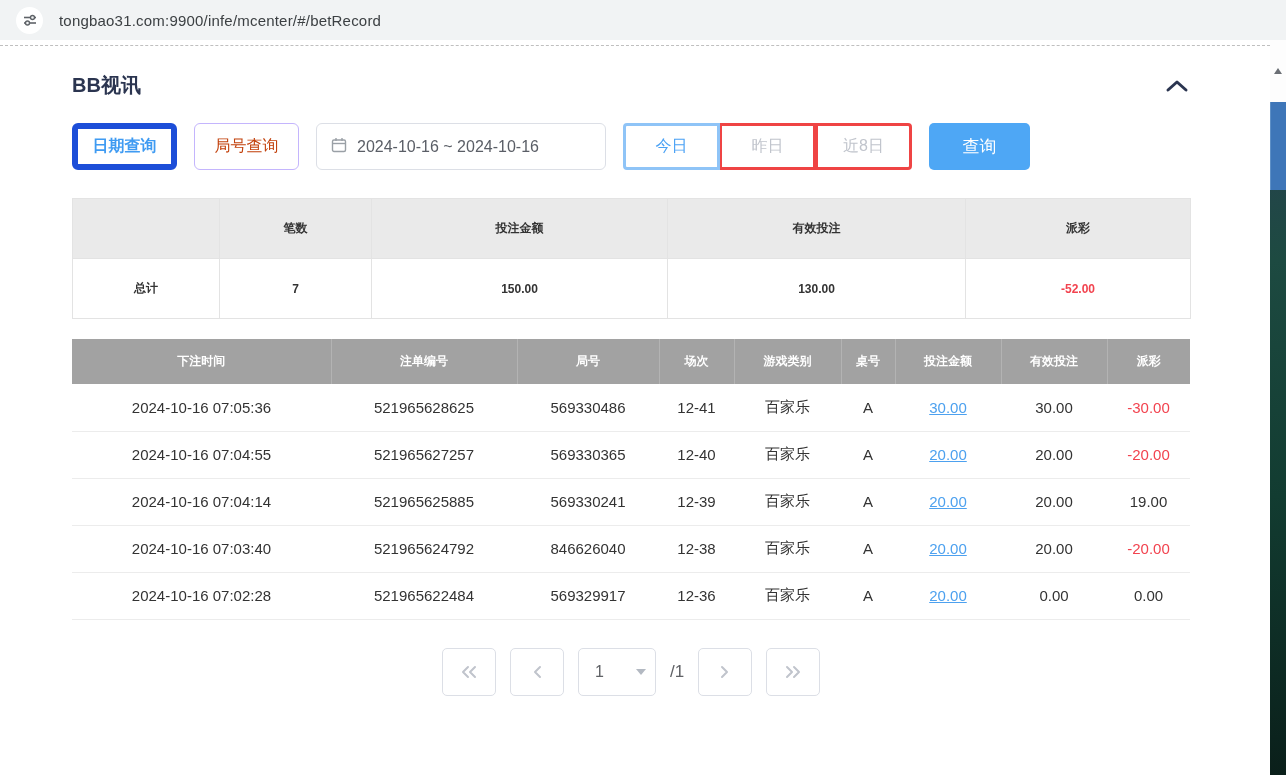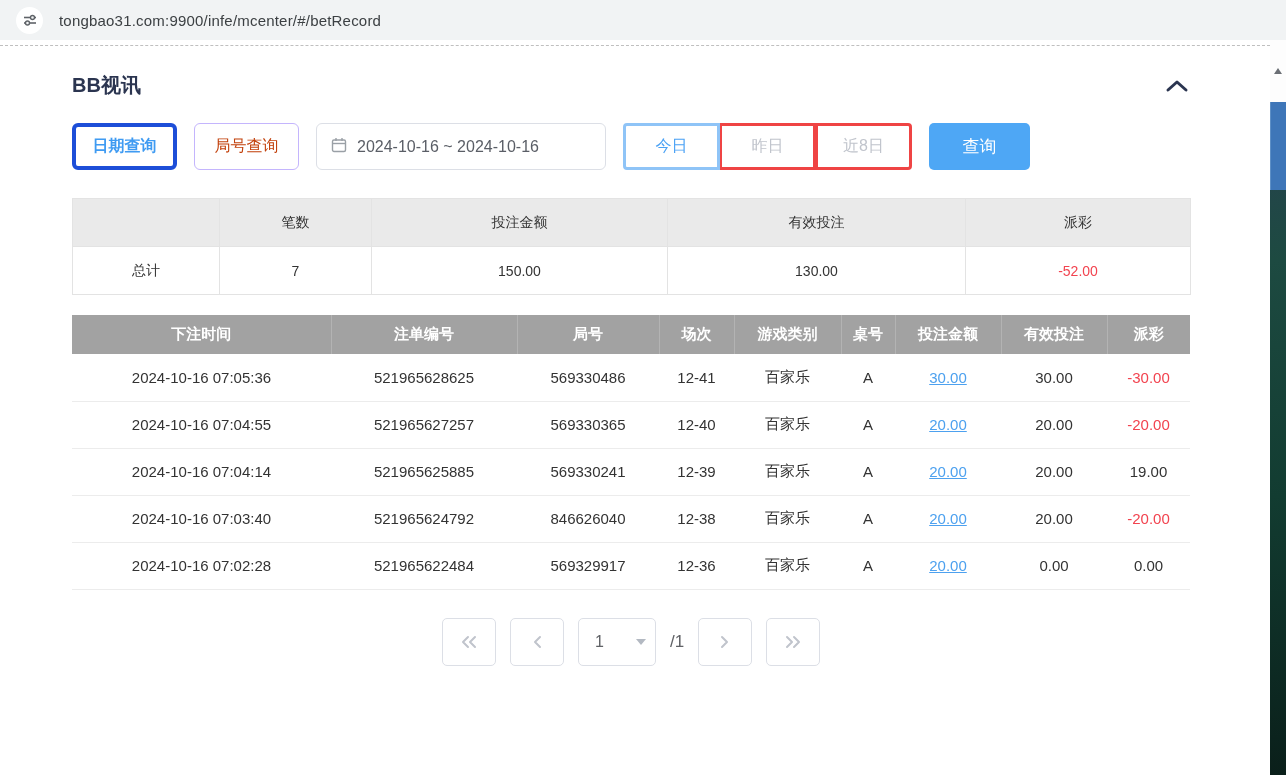--- a/index.html
+++ b/index.html
@@ -65,21 +65,21 @@
     height: 47px;
     border-radius: 6px;
     background: #fff;
     font-size: 16px;
     cursor: pointer;
     display: inline-flex;
     align-items: center;
     justify-content: center;
   }
   .btn-tab { width: 105px; border: 1px solid #c4b5fd; color: #c2410c; }
-  .btn-tab.active { border: 4px solid #1d4ed8; color: #3f9bf2; font-weight: bold; }
+  .btn-tab.active { border: 6px solid #1d4ed8; color: #3f9bf2; font-weight: bold; }
   .date-range {
     height: 47px;
     width: 290px;
     border: 1px solid #dcdfe6;
     border-radius: 6px;
     display: flex;
     align-items: center;
     padding: 0 14px;
     gap: 10px;
     color: #5a5e66;
@@ -106,37 +106,38 @@
     color: #fff;
     border-radius: 5px;
     font-size: 17px;
   }
 
   
   table { border-collapse: collapse; }
   .summary-table { margin-top: 28px; width: 1118px; table-layout: fixed; }
   .summary-table td {
     border: 1px solid #e3e3e3;
-    height: 48px;
+    height: 60px;
     text-align: center;
-    font-size: 14px;
+    font-size: 12px;
     color: #333;
+    font-weight: bold;
   }
   .summary-table .head-row td { background: #eaeaea; }
   .col-s1 { width: 147px; } .col-s2 { width: 152px; } .col-s3 { width: 296px; }
   .col-s4 { width: 298px; } .col-s5 { width: 225px; }
 
   
   .data-table { margin-top: 20px; width: 1118px; table-layout: fixed; }
   .data-table th {
     background: #a2a2a2;
     color: #ffffff;
     font-weight: bold;
-    font-size: 15px;
-    height: 39px;
+    font-size: 12px;
+    height: 45px;
     border-right: 1px solid #b3b3b3;
   }
   .data-table th:last-child { border-right: none; }
   .data-table td {
     height: 47px;
     text-align: center;
     font-size: 15px;
     color: #333;
     border-bottom: 1px solid #ececec;
     background: #fff;

